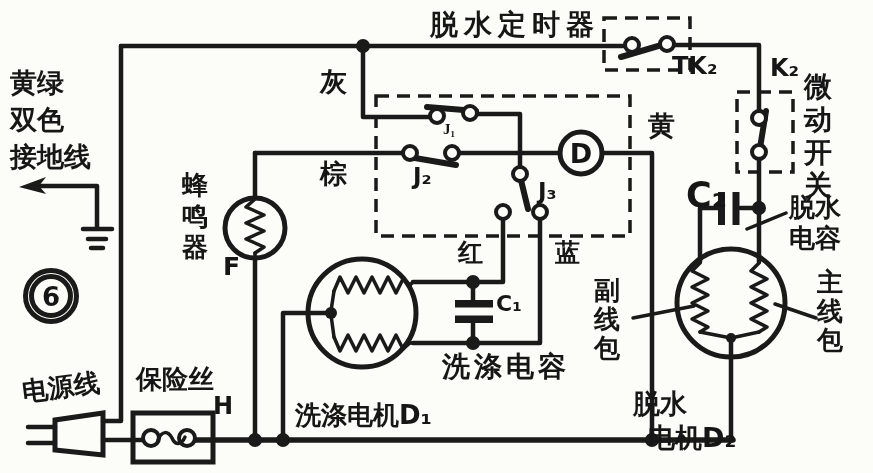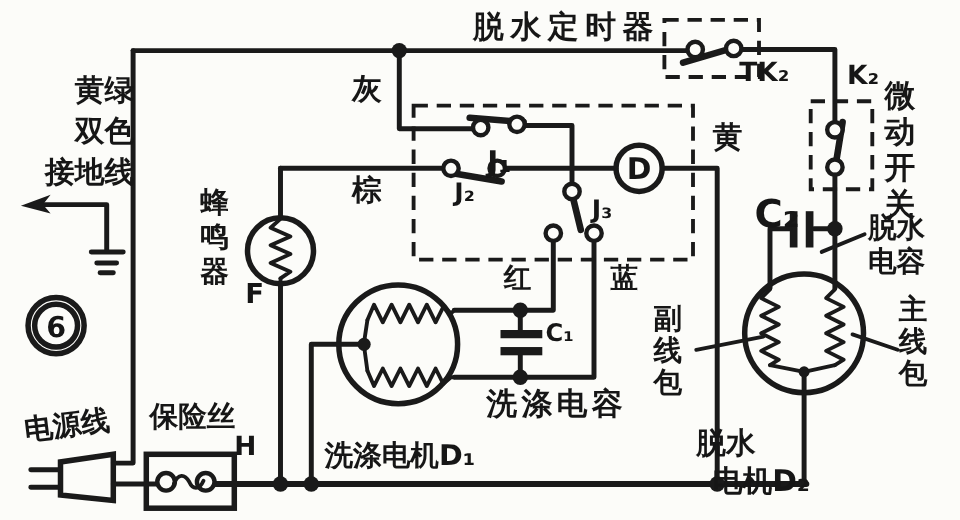--- a/index.html
+++ b/index.html
@@ -7,21 +7,21 @@
     position:relative;width:873px;height:473px;overflow:hidden;
     background:#fcfcf9;
     font-family:"DejaVu Sans",sans-serif;
   }
   .stage svg{position:absolute;left:0;top:0;}
   .lbl{
     position:absolute;color:#161616;font-weight:bold;
     white-space:pre;line-height:1.2;
     font-family:"DejaVu Sans",sans-serif;
   }
-  .lbl.center{text-align:right;}
+  .lbl.center{text-align:left;}
   .wire{stroke:#1a1a1a;stroke-width:4.5;fill:none;stroke-linecap:round;stroke-linejoin:round;}
   .bus{stroke-width:5.5;}
   .thin{stroke-width:3.5;}
   .blade{stroke:#1a1a1a;stroke-width:6;fill:none;stroke-linecap:round;}
   .dashedbox{stroke:#1a1a1a;stroke-width:3.5;fill:none;stroke-dasharray:13 8;}
   .contact{stroke:#1a1a1a;stroke-width:4;fill:#fcfcf9;}
   .body-circle{stroke:#1a1a1a;stroke-width:5;fill:none;}
   .dot{fill:#1a1a1a;stroke:none;}
   .plate{fill:#1a1a1a;stroke:none;}
   .svgtext{fill:#161616;font-weight:bold;font-family:"DejaVu Sans",sans-serif;}
@@ -209,21 +209,21 @@
   <div class="lbl" style="left:320px;top:66px;font-size:27px;">灰</div>
 
   <div class="lbl" style="left:320px;top:158px;font-size:27px;">棕</div>
 
   <div class="lbl" style="left:648px;top:110px;font-size:27px;">黄</div>
 
   <div class="lbl" style="left:458px;top:238px;font-size:25px;">红</div>
 
   <div class="lbl" style="left:555px;top:238px;font-size:25px;">蓝</div>
 
-  <div class="lbl" style="left:443px;top:132px;font-size:27px;">J₁</div>
+  <div class="lbl" style="left:443px;top:120px;font-size:15px;font-family:Liberation Serif, serif;">J₁</div>
 
   <div class="lbl" style="left:413px;top:163px;font-size:23px;">J₂</div>
 
   <div class="lbl" style="left:538px;top:178px;font-size:23px;">J₃</div>
 
   <div class="lbl" style="left:182px;top:170px;font-size:26px;line-height:31px;">蜂
 鸣
 器</div>
 
   <div class="lbl" style="left:223px;top:252px;font-size:25px;">F</div>

